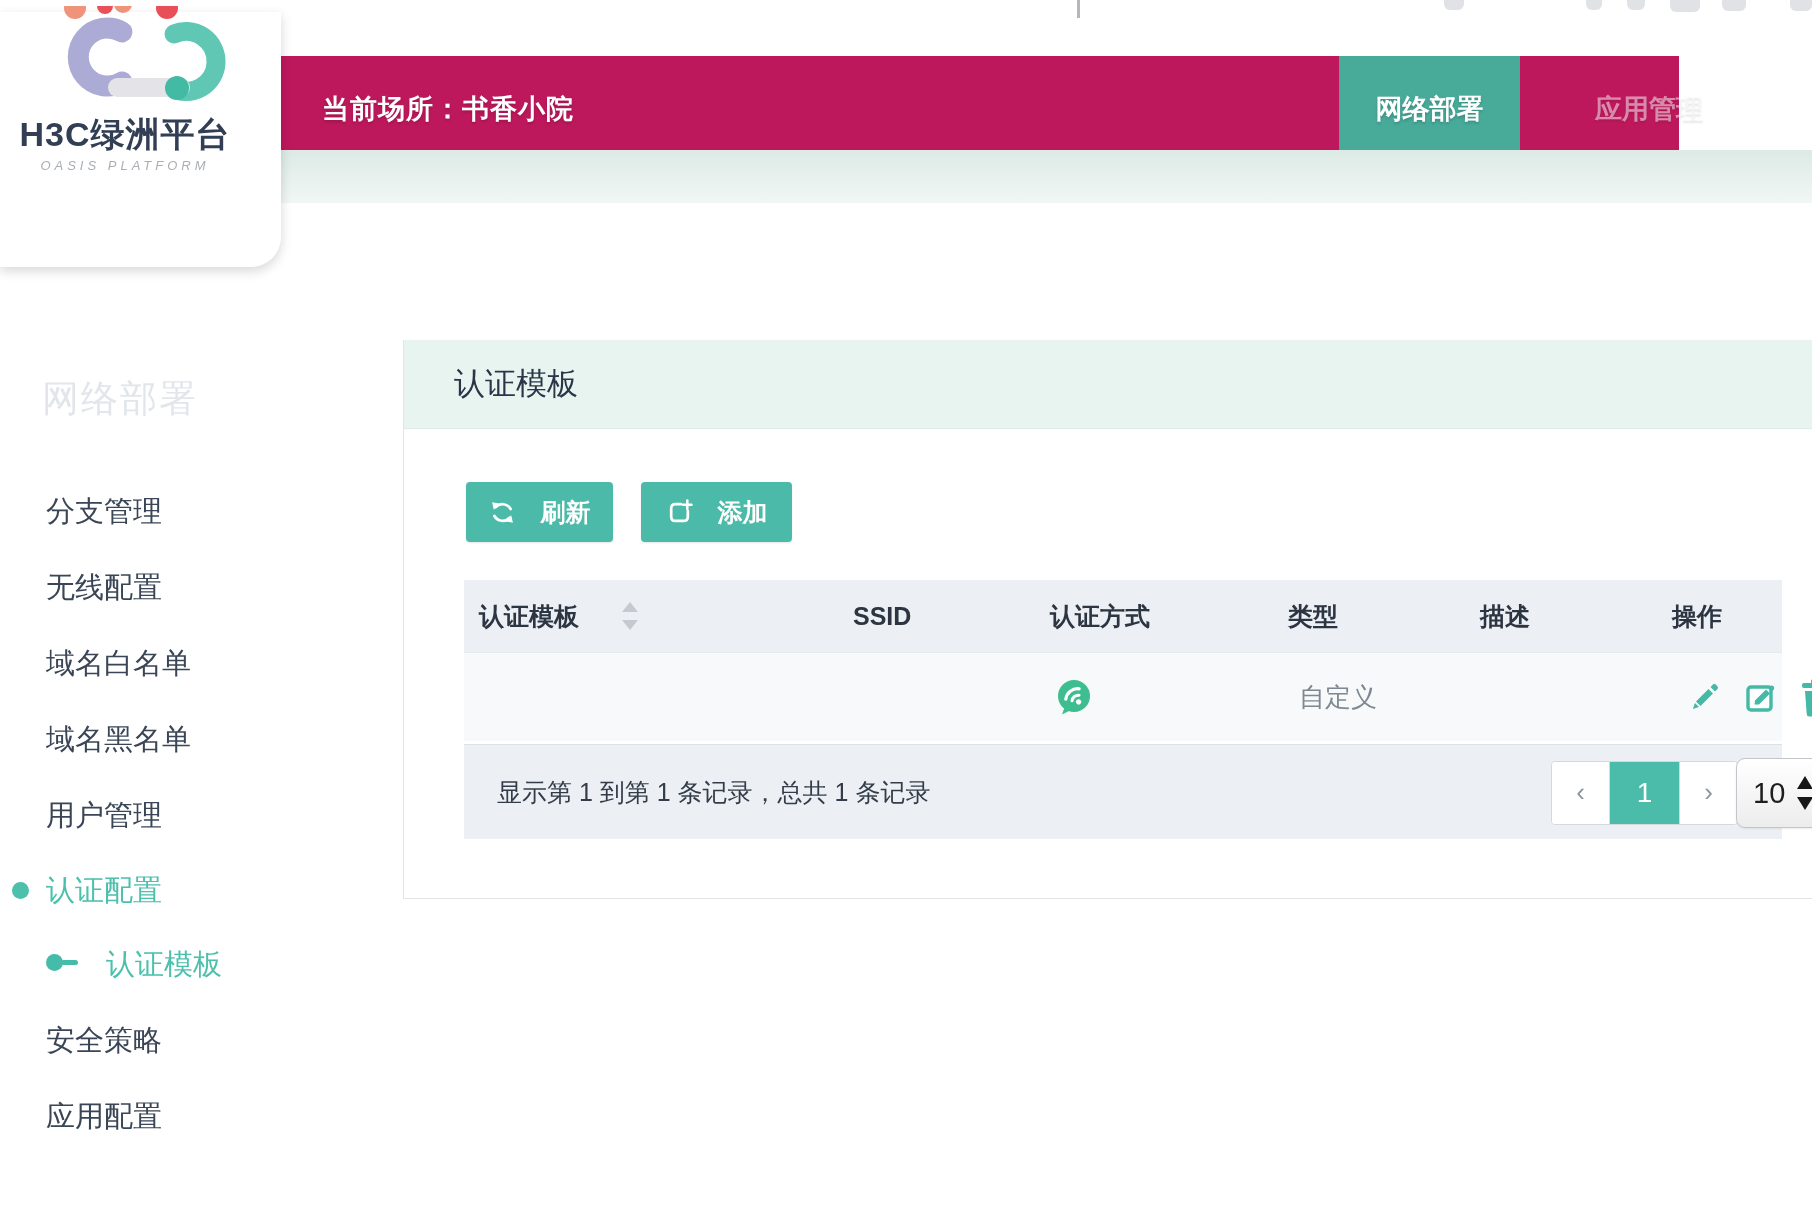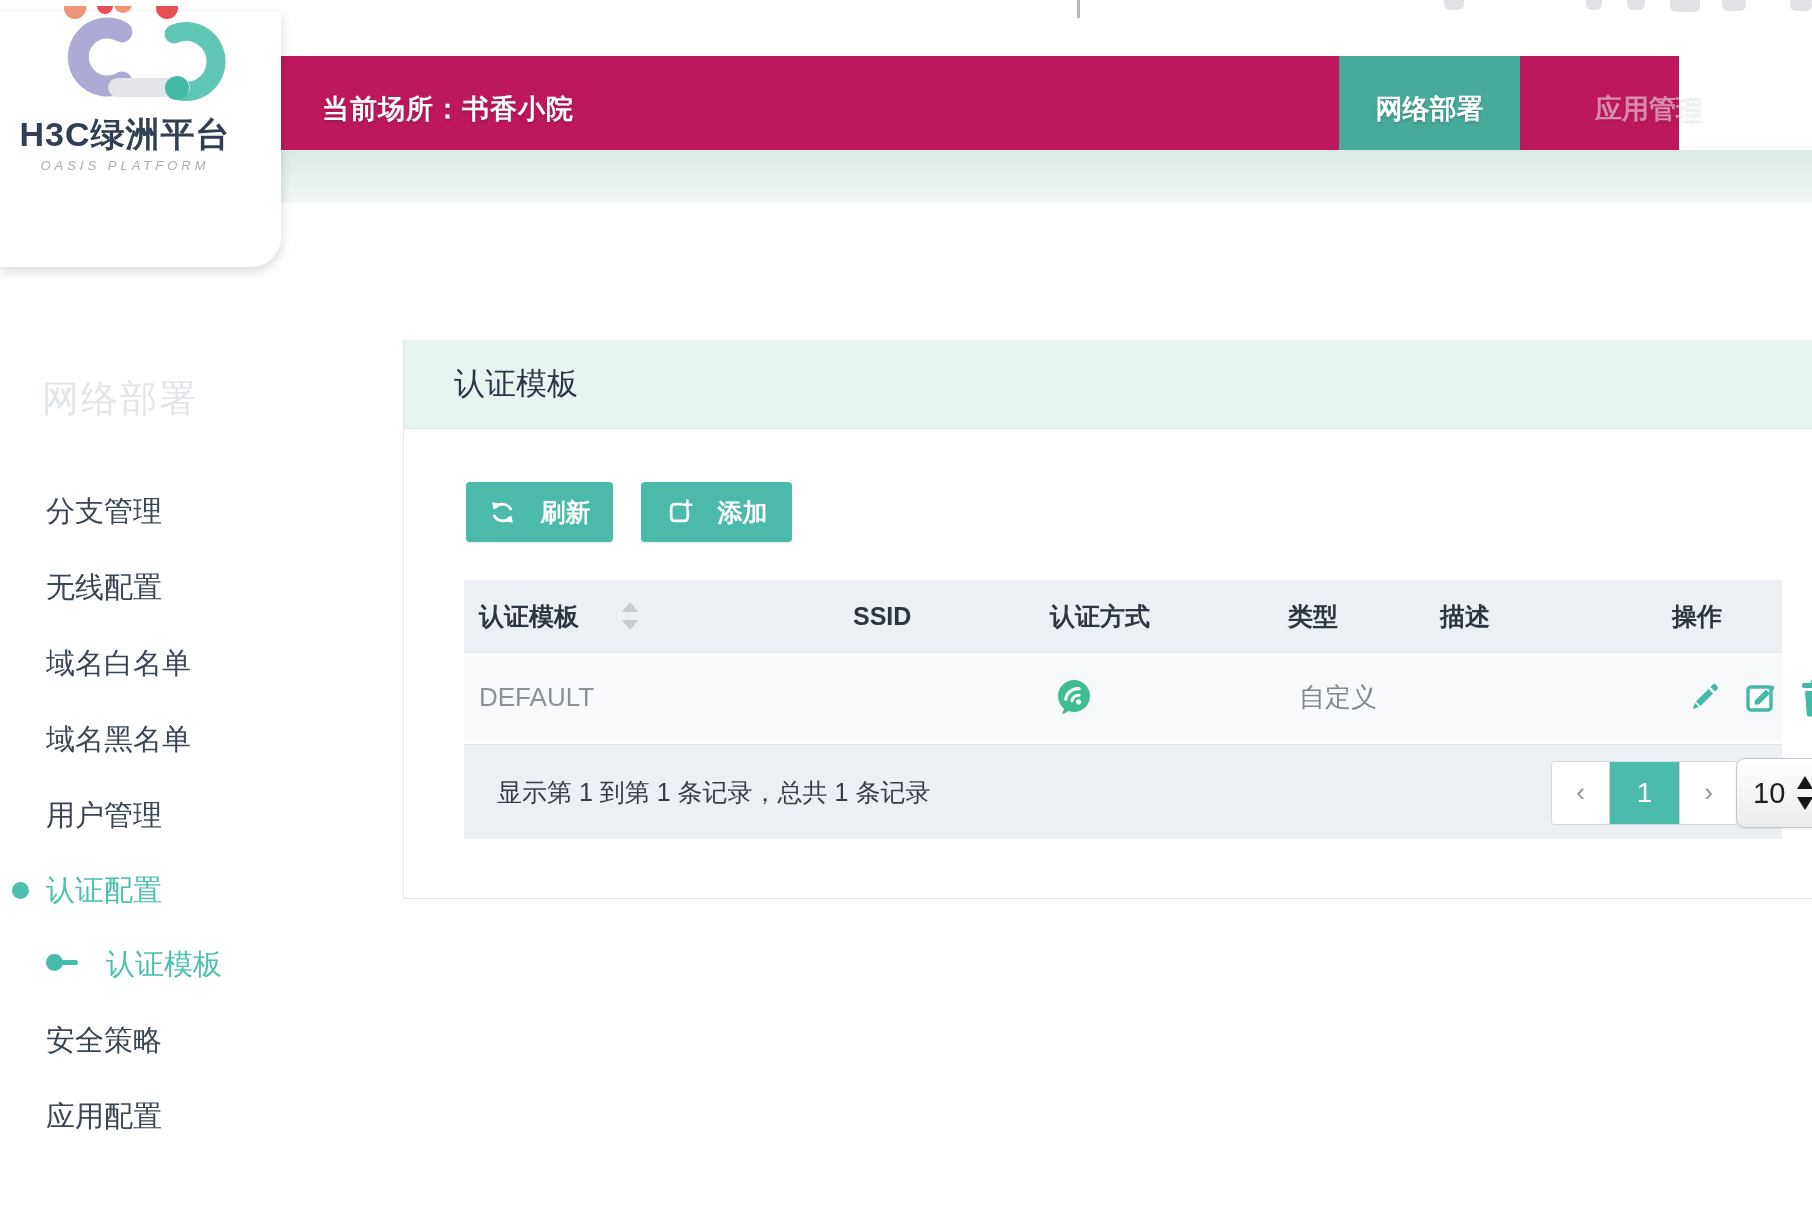--- a/index.html
+++ b/index.html
@@ -191,26 +191,25 @@
 
     <div class="thead">
       <span class="th" style="left:15px;">认证模板</span>
       <span class="sort">
           <b class="up"></b>
           <b class="dn"></b>
         </span>
       <span class="th" style="left:389px;">SSID</span>
       <span class="th" style="left:586px;">认证方式</span>
       <span class="th" style="left:824px;">类型</span>
-      <span class="th" style="left:976px;text-align:center;">描述</span>
+      <span class="th" style="left:1016px;text-align:center;">描述</span>
       <span class="th" style="left:1208px;">操作</span>
     </div>
 
     <div class="trow">
-      <span class="td" style="left:15px;">DEFAULT</span>
 
       <svg class="cell-icon" style="left:592px;top:26px;" width="36" height="36" viewBox="0 0 36 36">
         <circle cx="18" cy="17" r="16" fill="#3EBD90"></circle>
         <path d="M8.5 28.5 L6 35.5 L14 31.5 Z" fill="#3EBD90"></path>
         <g transform="rotate(-38 18 17)">
           <path d="M9.5 14.5 A12 12 0 0 1 26.5 14.5" fill="none" stroke="#fff" stroke-width="3.2" stroke-linecap="round"></path>
           <path d="M13.5 19.5 A6.5 6.5 0 0 1 22.5 19.5" fill="none" stroke="#fff" stroke-width="3" stroke-linecap="round"></path>
           <circle cx="18" cy="24.5" r="2.6" fill="#fff"></circle>
         </g>
       </svg>

